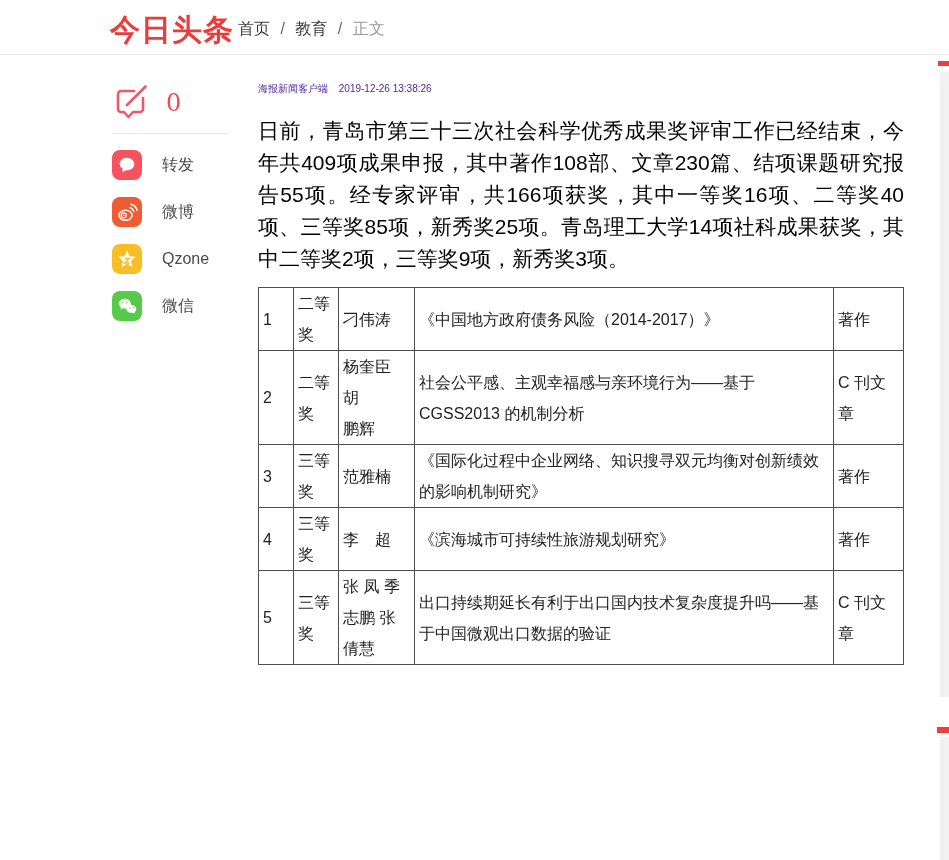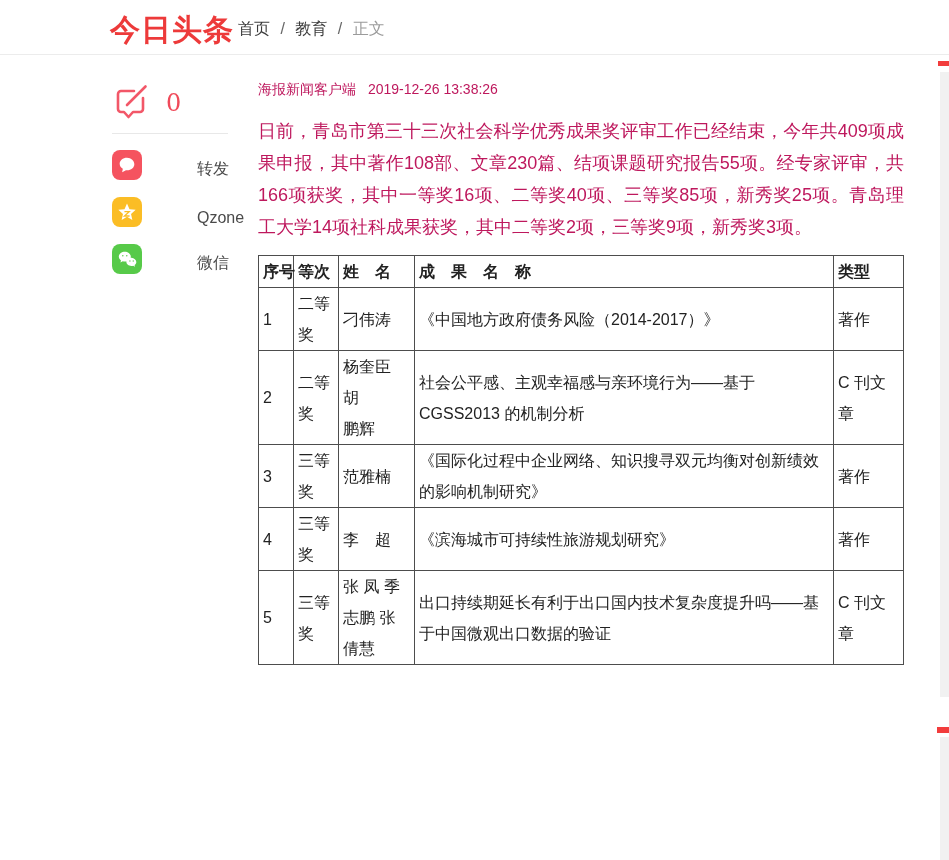--- a/index.html
+++ b/index.html
@@ -23,36 +23,36 @@
   .rail-thumb-1 { position:absolute; left:940px; top:72px; width:9px; height:625px; background:#f1f1f1; }
   .rail-mark-2 { position:absolute; left:937px; top:727px; width:12px; height:6px; background:#f23c3c; }
   .rail-thumb-2 { position:absolute; left:940px; top:737px; width:9px; height:123px; background:#f1f1f1; }
 
   
   .sidebar { position:absolute; left:112px; top:83px; width:120px; }
   .comment-row { display:flex; align-items:center; height:40px; }
   .comment-count { margin-left:16px; font-family:"DejaVu Serif",serif;
     font-size:24px; color:#f04a5a; }
   .side-divider { border:none; border-top:1px solid #e8e8e8; margin:10px 0 16px; width:116px; }
-  .share-item { display:flex; align-items:flex-end; height:30px; margin-bottom:17px; cursor:pointer;gap:35px; }
+  .share-item { display:flex; align-items:center; height:30px; margin-bottom:17px; cursor:pointer; }
   .share-ic { width:30px; height:30px; border-radius:8px; flex:0 0 30px;
     display:flex; align-items:center; justify-content:center; }
   .ic-forward { background:#f5535f; }
   .ic-weibo  { background:#ef5b33; }
   .ic-qzone  { background:#fbbd25; }
   .ic-wechat { background:#57ca49; }
   .share-label { margin-left:20px; font-size:16px; color:#4a4a4a; }
 
   
   .article { position:absolute; left:258px; top:55px; width:646px; padding-top:24px; }
   .article h1 { width:632px; font-size:30px; line-height:44px; font-weight:700;
     color:#212121; margin-bottom:6px; }
-  .byline { font-size:14px; color:#be185d; line-height:20px; margin-bottom:16px; }
+  .byline { font-size:10px; color:#4c1d95; line-height:20px; margin-bottom:16px; }
   .byline span { margin-right:8px; }
-  .article p { font-size:18px; line-height:32px; color:#be185d; text-align:justify;
+  .article p { font-size:21px; line-height:32px; color:#000000; text-align:justify;
     margin-bottom:12px; }
 
   
   table.results { border-collapse:collapse; width:645px; margin-top:10px;
     table-layout:fixed; }
   table.results th, table.results td { border:1px solid #4d4d4d; padding:0 4px;
     font-size:16px; line-height:31px; color:#222; text-align:left;
     vertical-align:middle; height:32px; }
   table.results th { font-weight:700; white-space:pre; }
   col.c-no    { width:35px; }
@@ -98,20 +98,32 @@
 
     <div class="share-item">
       <span class="share-ic ic-forward">
         <svg width="22" height="22" viewBox="0 0 30 30">
           <path d="M15 5 c-5.8 0 -10 3.6 -10 8.2 c0 2.9 1.7 5.3 4.3 6.8 L8.4 25 l5.2 -3 c0.5 0.05 0.9 0.08 1.4 0.08 c5.8 0 10 -3.6 10 -8.2 S20.8 5 15 5 z" fill="#fff"></path>
         </svg>
       </span>
       <span class="share-label">转发</span>
     </div>
 
+    <div class="share-item">
+      <span class="share-ic ic-weibo">
+        <svg width="22" height="22" viewBox="0 0 30 30">
+          <ellipse cx="13" cy="19.5" rx="9" ry="6.8" fill="none" stroke="#fff" stroke-width="2"></ellipse>
+          <circle cx="10.5" cy="19.5" r="3.4" fill="none" stroke="#fff" stroke-width="1.8"></circle>
+          <circle cx="10.5" cy="19.5" r="1.1" fill="#fff"></circle>
+          <path d="M19 9 a7 7 0 0 1 5.2 5.2" fill="none" stroke="#fff" stroke-width="2" stroke-linecap="round"></path>
+          <path d="M20.5 4.5 a11.5 11.5 0 0 1 8.3 8.3" fill="none" stroke="#fff" stroke-width="2" stroke-linecap="round"></path>
+        </svg>
+      </span>
+      <span class="share-label">微博</span>
+    </div>
 
     <div class="share-item">
       <span class="share-ic ic-qzone">
         <svg width="22" height="22" viewBox="0 0 30 30">
           <path d="M15 3.5 L18.4 11.2 L26.8 12 L20.5 17.6 L22.3 25.9 L15 21.6 L7.7 25.9 L9.5 17.6 L3.2 12 L11.6 11.2 Z" fill="#fff"></path>
           <path d="M11.5 14.5 h6.5 l-6.5 6 h7" fill="none" stroke="#fbbd25" stroke-width="1.8"></path>
         </svg>
       </span>
       <span class="share-label">Qzone</span>
     </div>
@@ -140,27 +152,20 @@
 
     <table class="results">
       <colgroup>
         <col class="c-no">
           <col class="c-grade">
           <col class="c-name">
           <col class="c-title">
           <col class="c-type">
       </colgroup>
       <tbody>
-          <tr>
-        <th>序号</th>
-        <th>等次</th>
-        <th>姓　名</th>
-        <th>成　果　名　称</th>
-        <th>类型</th>
-      </tr>
       <tr>
         <td>1</td>
         <td>二等奖</td>
         <td class="cell-name">刁伟涛</td>
         <td>《中国地方政府债务风险（2014-2017）》</td>
         <td class="cell-type">著作</td>
       </tr>
       <tr>
         <td>2</td>
         <td>二等奖</td>

